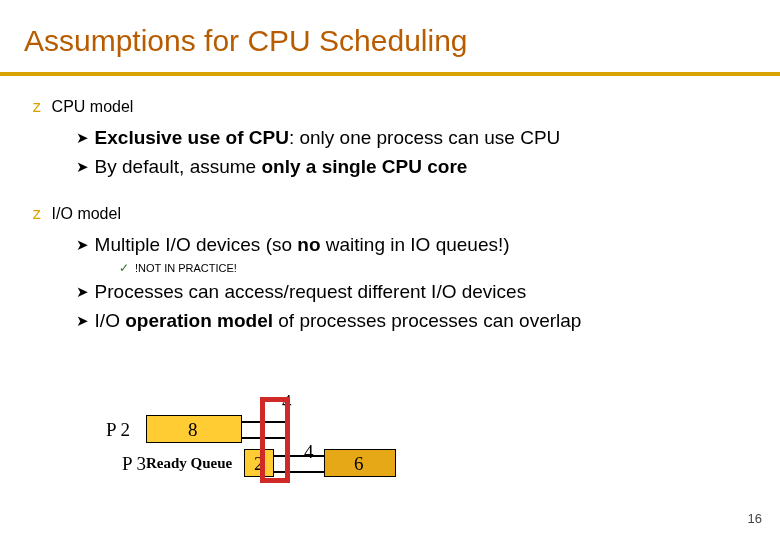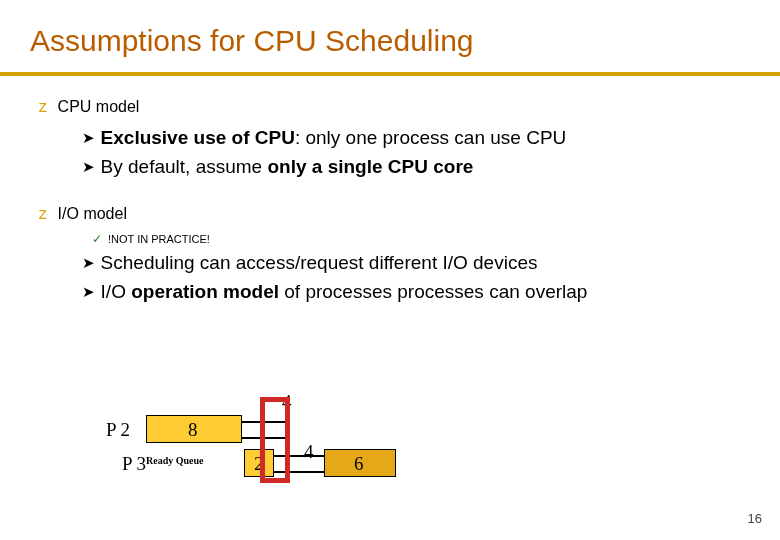--- a/index.html
+++ b/index.html
@@ -5,21 +5,21 @@
   * { box-sizing: border-box; margin: 0; padding: 0; }
   body {
     width: 780px;
     height: 540px;
     background: #fff;
     font-family: Arial, Helvetica, sans-serif;
     position: relative;
     overflow: hidden;
   }
   .slide {
-    padding: 24px 30px 0 30px;
+    padding: 24px 30px 0 24px;
     width: 100%;
     height: 100%;
     position: relative;
   }
   .title {
     color: #b85c00;
     font-size: 30px;
     font-weight: normal;
     margin-bottom: 14px;
   }
@@ -47,21 +47,21 @@
     line-height: 1.35;
   }
   .l2 .arrow {
     display: inline-block;
     margin-right: 6px;
     font-size: 15px;
     vertical-align: 1px;
   }
   .l3 {
     font-size: 11px;
-    margin-left: 62px;
+    margin-left: 95px;
     margin-bottom: 4px;
   }
   .l3 .check {
     color: #2a7a2a;
     margin-right: 6px;
     font-size: 12px;
   }
   .section { margin-bottom: 26px; }
   b { font-weight: bold; }
 
@@ -74,21 +74,21 @@
     height: 90px;
   }
   .p-label {
     position: absolute;
     font-family: Liberation Serif, serif;
     font-size: 19px;
   }
   .rq-label {
     position: absolute;
     font-family: "Times New Roman", Times, serif;
-    font-size: 10px;
+    font-size: 15px;
     font-weight: bold;
   }
   .num-label {
     position: absolute;
     font-family: "Times New Roman", Times, serif;
     font-size: 19px;
   }
   .box {
     position: absolute;
     border: 1.5px solid #000;
@@ -131,25 +131,28 @@
     </div>
     <div class="l2">
       <span class="arrow">➤</span><span>By default, assume </span><b>only a single CPU core</b>
     </div>
   </div>
 
   <div class="section">
     <div class="l1">
       <span class="bullet">z</span><span>I/O model</span>
     </div>
+    <div class="l2">
+      <span class="arrow">➤</span><span>Multiple I/O devices (so </span><b>no</b><span> waiting in IO queues!)</span>
+    </div>
     <div class="l3">
       <span class="check">✓</span><span>!NOT IN PRACTICE!</span>
     </div>
     <div class="l2">
-      <span class="arrow">➤</span><span>Scheduling can access/request different I/O devices</span>
+      <span class="arrow">➤</span><span>Processes can access/request different I/O devices</span>
     </div>
     <div class="l2">
       <span class="arrow">➤</span><span>I/O </span><b>operation model </b><span>of processes processes can overlap</span>
     </div>
   </div>
 
   <div class="diagram">
 
     <div class="num-label" style="left:176px; top:-14px;">4</div>
 

